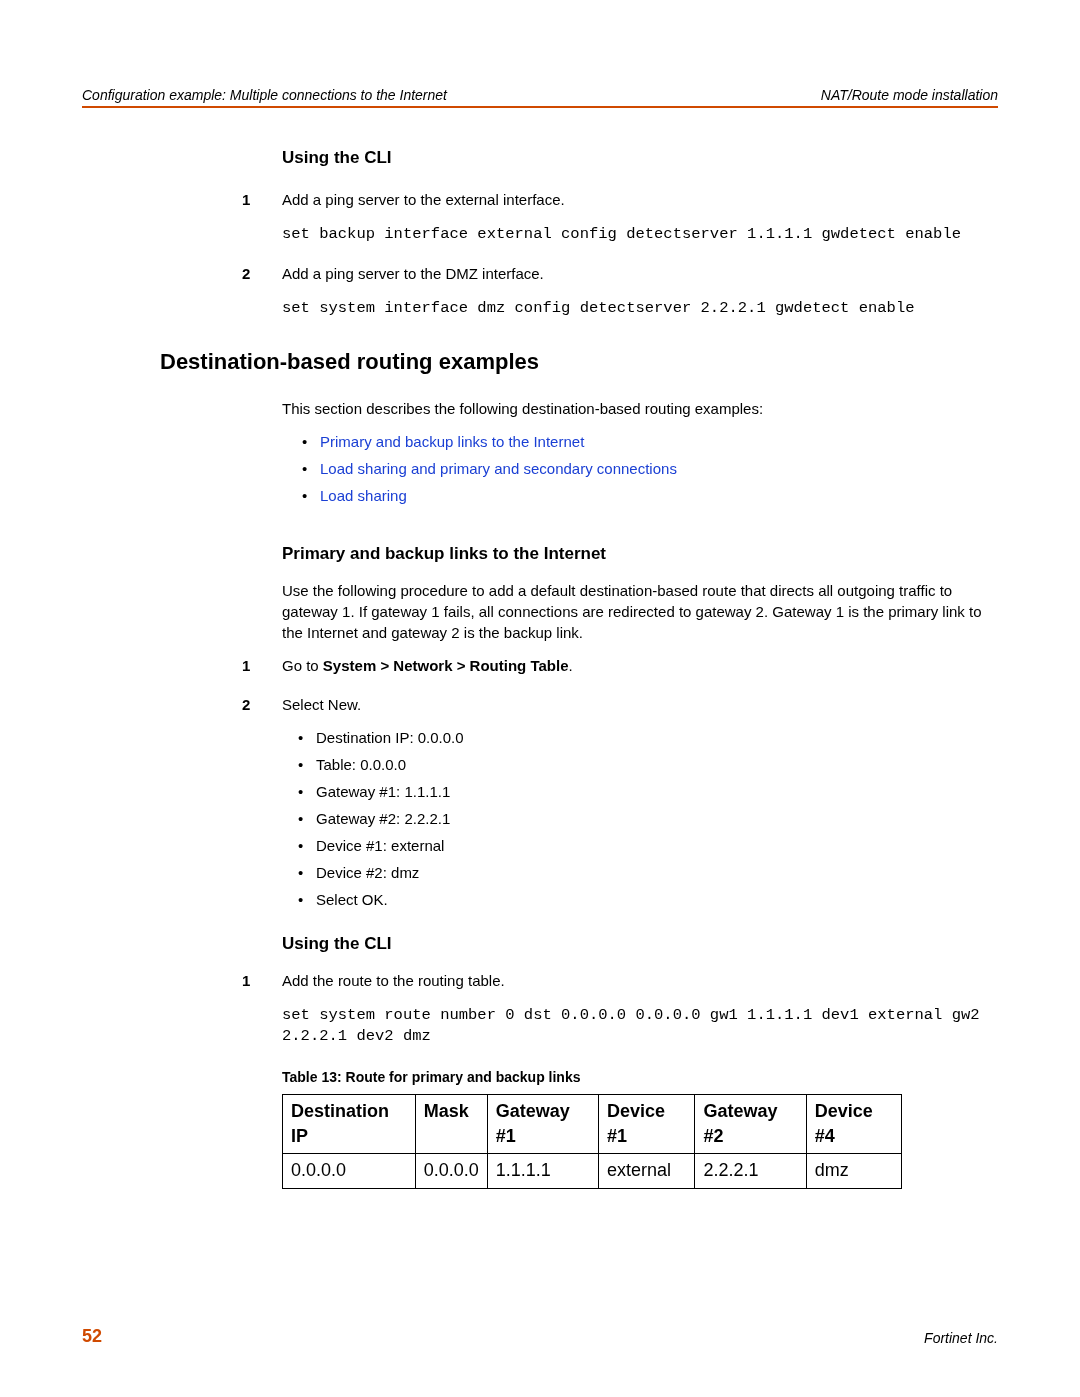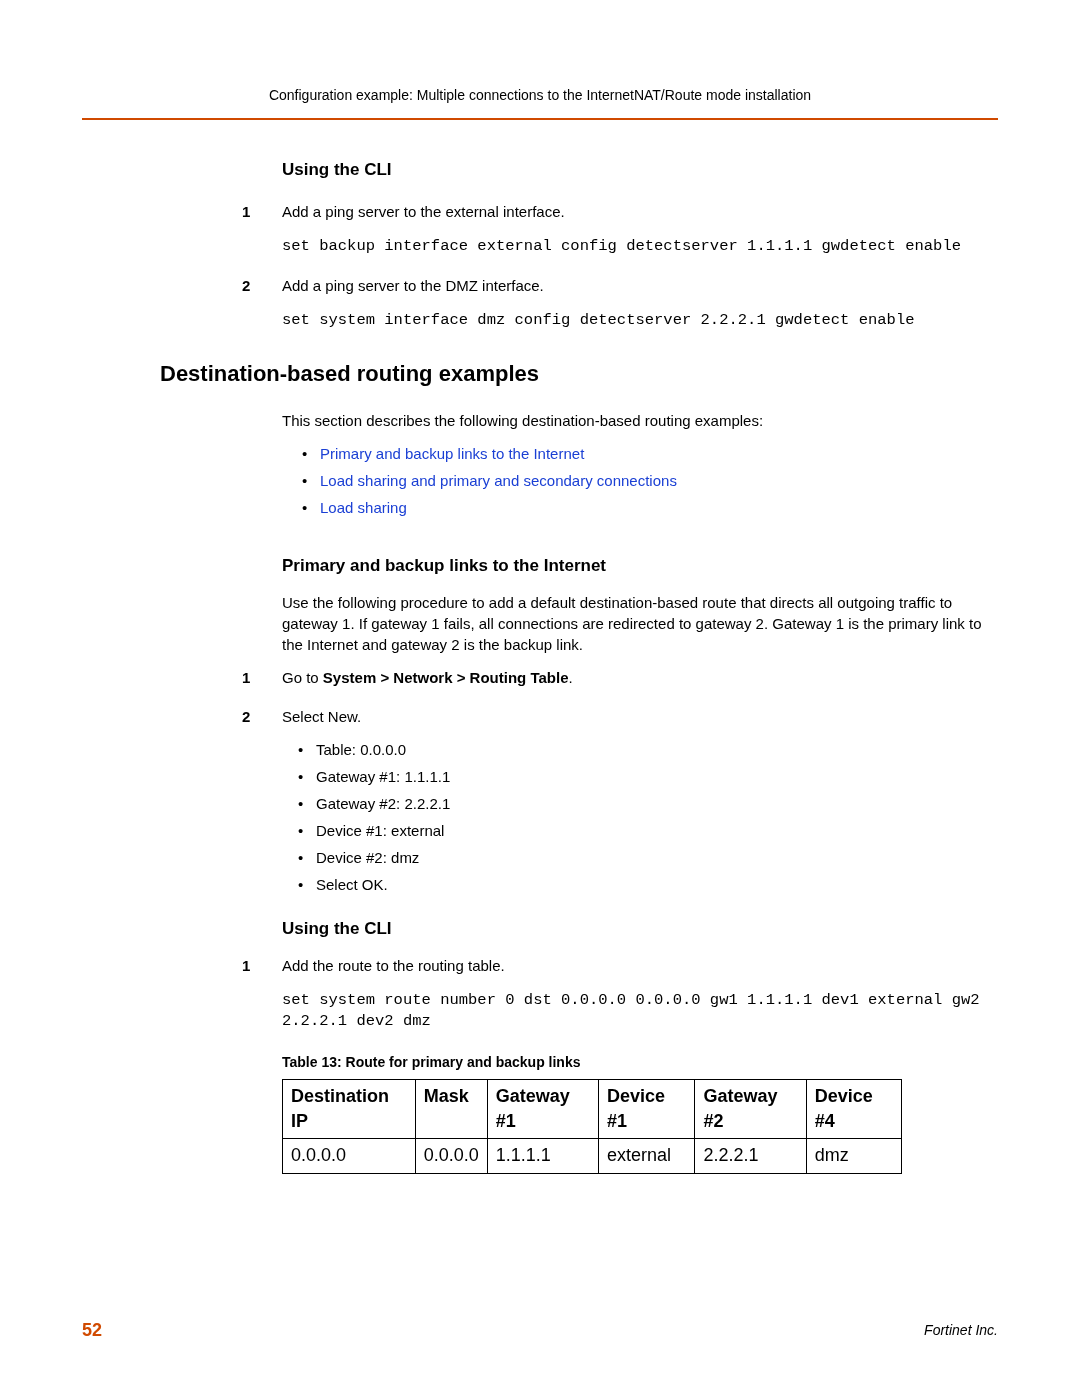--- a/index.html
+++ b/index.html
@@ -15,23 +15,24 @@
     width: 1080px;
     min-height: 1397px;
     box-sizing: border-box;
     padding: 86px 82px 40px 82px;
     position: relative;
   }
 
   
   .header-row {
     display: flex;
-    justify-content: center;
+    justify-content: space-between;
+    font-style: italic;
     font-size: 14px;
-    margin-bottom: 12px;
+    margin-bottom: 0;
   }
   .header-rule {
     height: 2px;
     background: #d04a00;
     margin: 0 0 38px 0;
   }
 
   
   .content {
     margin-left: 200px;   
@@ -121,26 +122,26 @@
     text-align: left;
     vertical-align: top;
   }
   table.data-table th {
     font-weight: bold;
   }
 
   
   .footer {
     position: absolute;
-    bottom: 54px;
+    bottom: 48px;
     left: 82px;
     right: 82px;
     display: flex;
     justify-content: space-between;
-    align-items: center;
+    align-items: flex-end;
   }
   .footer .page-num {
     color: #d04a00;
     font-weight: bold;
     font-size: 18px;
   }
   .footer .company {
     font-style: italic;
     font-size: 14px;
   }
@@ -202,20 +203,21 @@
       <li>
         <span class="step-num">1</span>
         <div class="step-goto">
           <span>Go to </span><b>System &gt; Network &gt; Routing Table</b><span>.</span>
         </div>
       </li>
       <li>
         <span class="step-num">2</span>
         <div>Select New.</div>
         <ul class="bullets" style="margin-top:12px;margin-left:6px;">
+          <li>Destination IP: 0.0.0.0</li>
           <li>Table: 0.0.0.0</li>
           <li>Gateway #1: 1.1.1.1</li>
           <li>Gateway #2: 2.2.2.1</li>
           <li>Device #1: external</li>
           <li>Device #2: dmz</li>
           <li>Select OK.</li>
         </ul>
       </li>
     </ol>
   </div>

